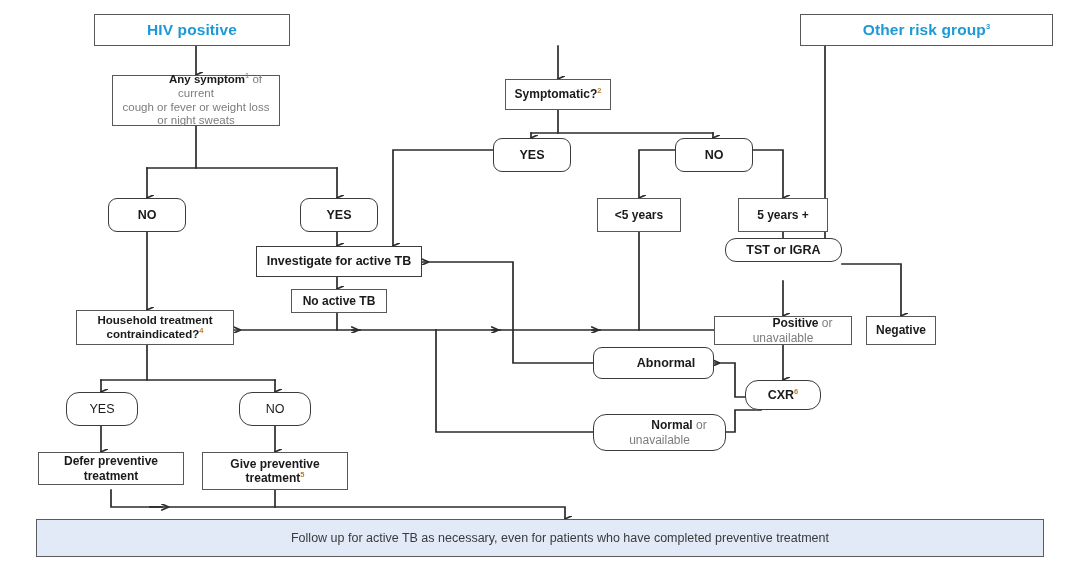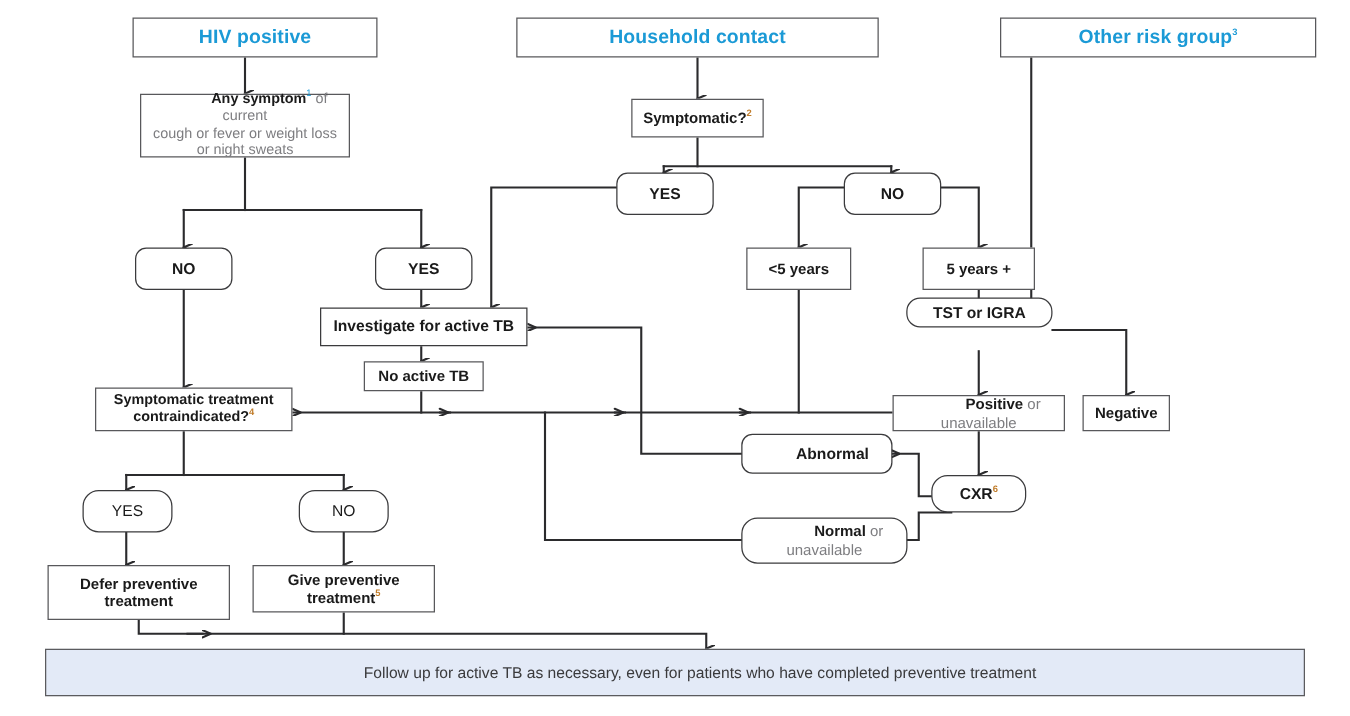--- a/index.html
+++ b/index.html
@@ -151,27 +151,24 @@
       <path d="M101,426 L101,452" marker-end="url(#arrD)"></path>
 
       <path d="M275,426 L275,452" marker-end="url(#arrD)"></path>
 
       <path d="M111,490 L111,507 L565,507 L565,519" marker-end="url(#arrD)"></path>
       <path d="M275,490 L275,507"></path>
       <path d="M150,507 L162,507" marker-end="url(#arrR)"></path>
     </g>
   </svg>
 
-  <div class="node hdr" style="left:106px;top:14px;width:196px;height:32px;">
+  <div class="node hdr" style="left:94px;top:14px;width:196px;height:32px;">
     <div class="inner"><span>HIV positive</span></div>
   </div>
 
-  <div class="node hdr" style="left:413px;top:14px;width:290px;height:32px;">
-    <div class="inner"><span>Household contact</span></div>
-  </div>
 
   <div class="node hdr" style="left:800px;top:14px;width:253px;height:32px;">
     <div class="inner"><span>Other risk group</span><span class="sub blue">3</span></div>
   </div>
 
   <div class="node rect" style="left:112px;top:75px;width:168px;height:51px;font-size:11.5px;">
     <div class="inner">
       <span class="bold">Any symptom</span><span class="sub blue">1</span><span class="grey"> of current</span><br>
       <span class="grey">cough or fever or weight loss</span><br>
       <span class="grey">or night sweats</span>
@@ -236,34 +233,34 @@
   <div class="node rect b thick" style="left:256px;top:246px;width:166px;height:31px;font-size:12.5px;">
     <div class="inner"><span>Investigate for active TB</span></div>
   </div>
 
   <div class="node rect b" style="left:291px;top:289px;width:96px;height:24px;">
     <div class="inner"><span>No active TB</span></div>
   </div>
 
   <div class="node rect b" style="left:76px;top:310px;width:158px;height:35px;font-size:11.5px;">
     <div class="inner">
-      <span>Symptomatic treatment</span><br>
+      <span>Household treatment</span><br>
       <span>contraindicated?</span><span class="sub org">4</span>
     </div>
   </div>
 
   <div class="node pill plain" style="left:66px;top:392px;width:72px;height:34px;">
     <div class="inner"><span>YES</span></div>
   </div>
 
   <div class="node pill plain" style="left:239px;top:392px;width:72px;height:34px;">
     <div class="inner"><span>NO</span></div>
   </div>
 
-  <div class="node rect b" style="left:38px;top:452px;width:146px;height:44px;">
+  <div class="node rect b" style="left:38px;top:452px;width:146px;height:33px;">
     <div class="inner">
       <span>Defer preventive</span><br>
       <span>treatment</span>
     </div>
   </div>
 
   <div class="node rect b" style="left:202px;top:452px;width:146px;height:38px;">
     <div class="inner">
       <span>Give preventive</span><br>
       <span>treatment</span><span class="sub org">5</span>

